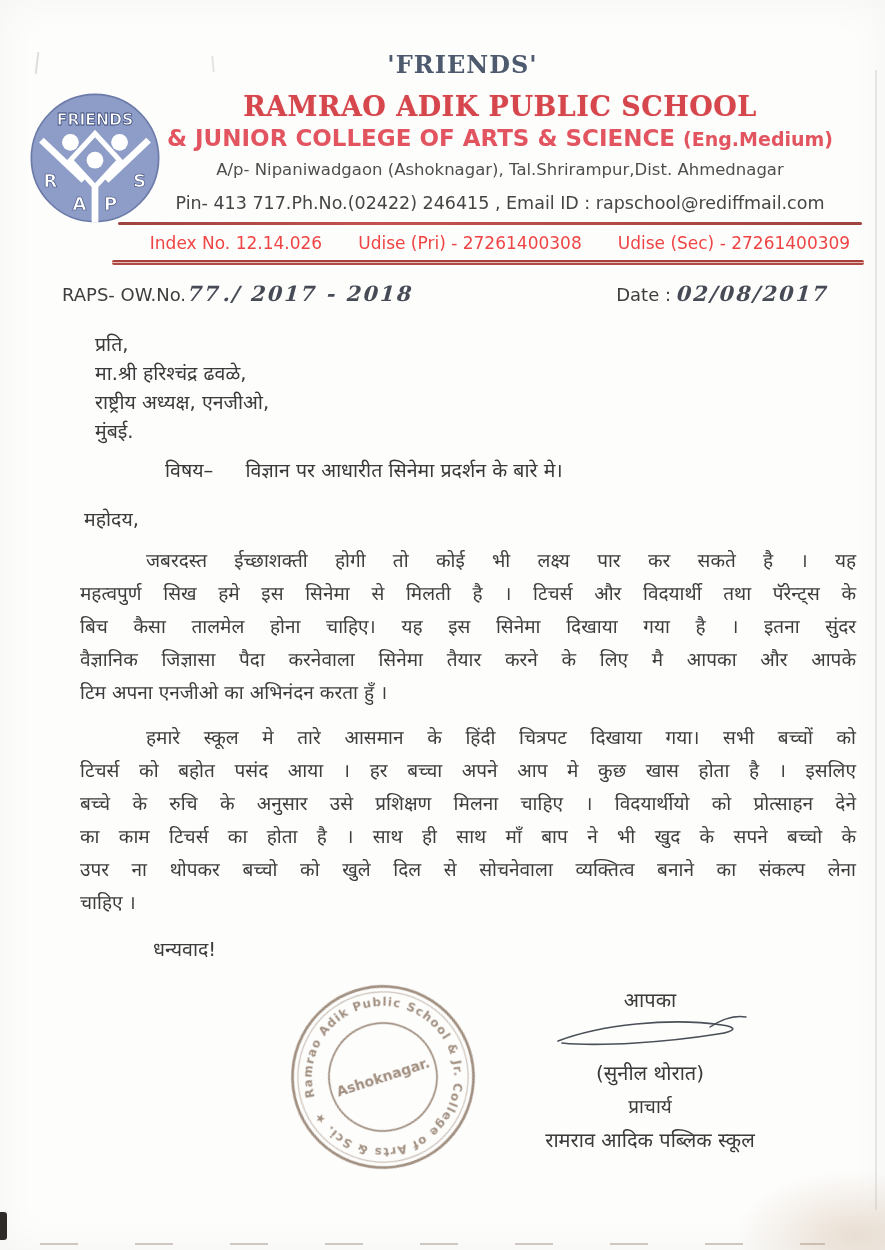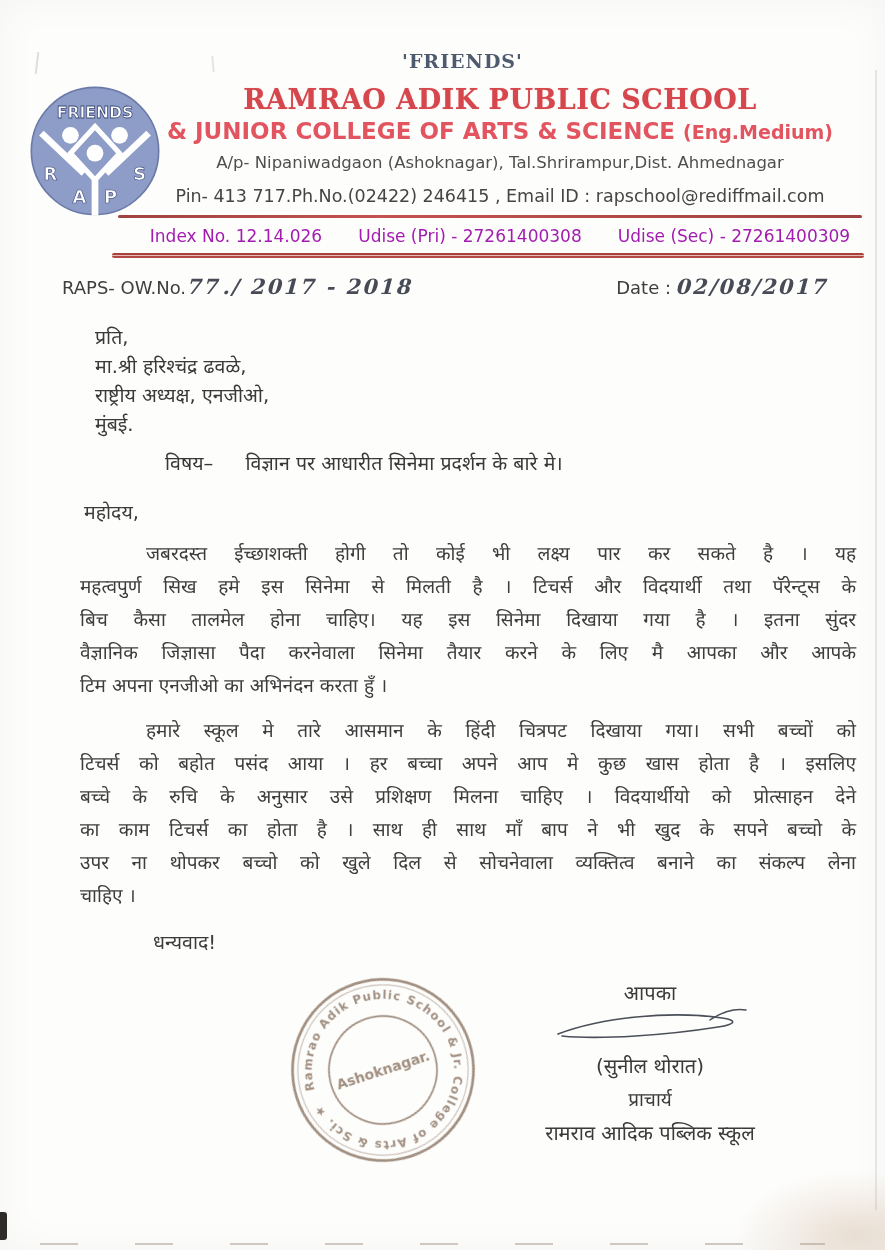--- a/index.html
+++ b/index.html
@@ -23,21 +23,21 @@
     color:var(--ink);
     box-shadow:inset 0 0 40px rgba(0,0,0,.04);
   }
   
   .motto{
     padding-top:50px;
     text-align:center;
     margin-left:40px;
     font-family:"DejaVu Serif","Liberation Serif",serif;
     font-weight:bold;
-    font-size:19px;
+    font-size:24px;
     letter-spacing:1px;
     color:#4e5a6e;
   }
   .header-wrap{position:relative;margin-top:12px;}
   .logo{position:absolute;left:28px;top:0;width:134px;height:134px;}
   .header-center{margin-left:150px;width:700px;text-align:center;}
   .school-name{
     font-family:"DejaVu Serif","Liberation Serif",serif;
     font-weight:bold;
     font-size:27px;
@@ -58,21 +58,21 @@
   .addr2{margin-top:14px;font-size:17.5px;color:#454545;}
   .rule-one{
     margin:9px 0 0 118px;width:744px;height:3px;
     background:linear-gradient(to right,#9e4341,#c4524e 35%,#b04a45 70%,#9e4341);
     border-radius:2px;
   }
   .index-row{
     margin-left:150px;width:700px;
     display:flex;justify-content:center;gap:36px;
     padding:8px 0 7px;
-    font-size:17px;color:#a21caf;
+    font-size:17px;color:#ef4444;
     white-space:nowrap;
   }
   .rule-two{
     margin-left:112px;width:752px;height:5px;
     background:
       linear-gradient(to bottom,#a8403e 0 2px,#e8b8b4 2px 3px,#b04a45 3px 5px);
     border-radius:2px;
   }
   
   .ref-row{

